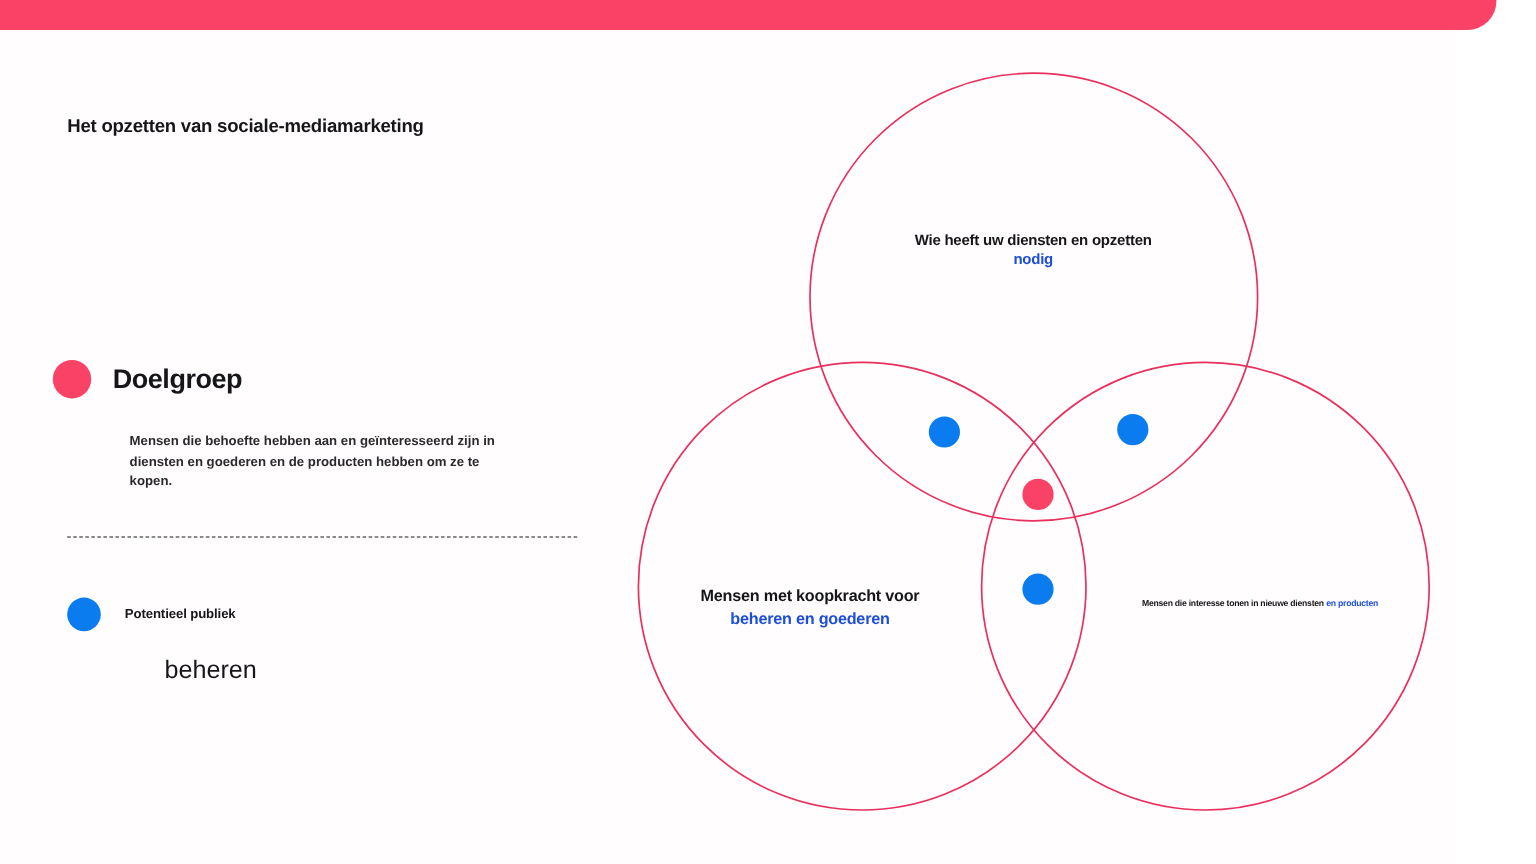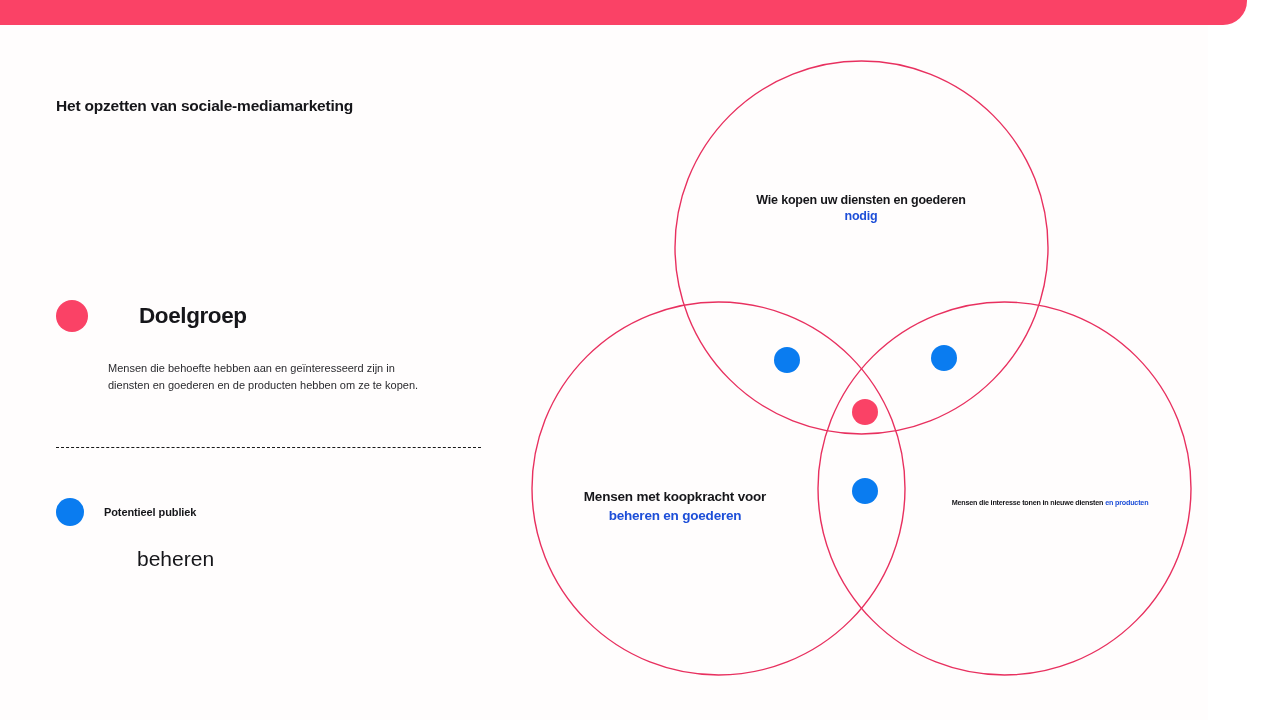--- a/index.html
+++ b/index.html
@@ -62,25 +62,24 @@
     font-size: 15.5px;
     font-weight: bold;
     color: #fa4266;
     letter-spacing: -0.2px;
     line-height: 17px;
     margin: 0;
   }
 
   .legend-primary {
     position: absolute;
-    left: 56px;
+    left: 44px;
     top: 300px;
     display: flex;
     align-items: center;
-    gap: 33px;
   }
   .dot-pink {
     width: 32px;
     height: 32px;
     border-radius: 50%;
     background: #fa4266;
     flex: 0 0 auto;
   }
   .legend-primary-label {
     margin-left: 18px;
@@ -92,21 +91,21 @@
 
   .description {
     position: absolute;
     left: 108px;
     top: 360px;
     width: 330px;
     font-size: 11px;
     line-height: 16.5px;
     color: #2a2a2e;
   }
-  .description p { margin: 0; }
+  .description p { margin: 0; font-weight: bold; }
 
   .divider {
     position: absolute;
     left: 56px;
     top: 447px;
     width: 425px;
     height: 0;
     border-top: 1px dashed #1a1a1a;
   }
 
@@ -241,21 +240,21 @@
 
   <div class="venn" style="left:0;top:0;width:1280px;height:720px;">
 
     <svg width="1280" height="720" viewBox="0 0 1280 720">
       <circle cx="861.5" cy="247.5" r="186.5" fill="none" stroke="#e8305f" stroke-width="1.4"></circle>
       <circle cx="718.5" cy="488.5" r="186.5" fill="none" stroke="#e8305f" stroke-width="1.4"></circle>
       <circle cx="1004.5" cy="488.5" r="186.5" fill="none" stroke="#e8305f" stroke-width="1.4"></circle>
     </svg>
 
     <div class="venn-label vl-top">
-      <div class="vl-line-dark">Wie kopen uw diensten en goederen</div>
+      <div class="vl-line-dark">Wie heeft uw diensten en opzetten</div>
       <div class="vl-line-pink">nodig</div>
     </div>
 
     <div class="venn-label vl-bl">
       <div class="vl-line-dark">Mensen met koopkracht voor</div>
       <div class="vl-line-pink">beheren en goederen</div>
     </div>
 
     <div class="venn-label vl-br">
       <span class="vl-line-dark">Mensen die interesse tonen in nieuwe diensten</span>

